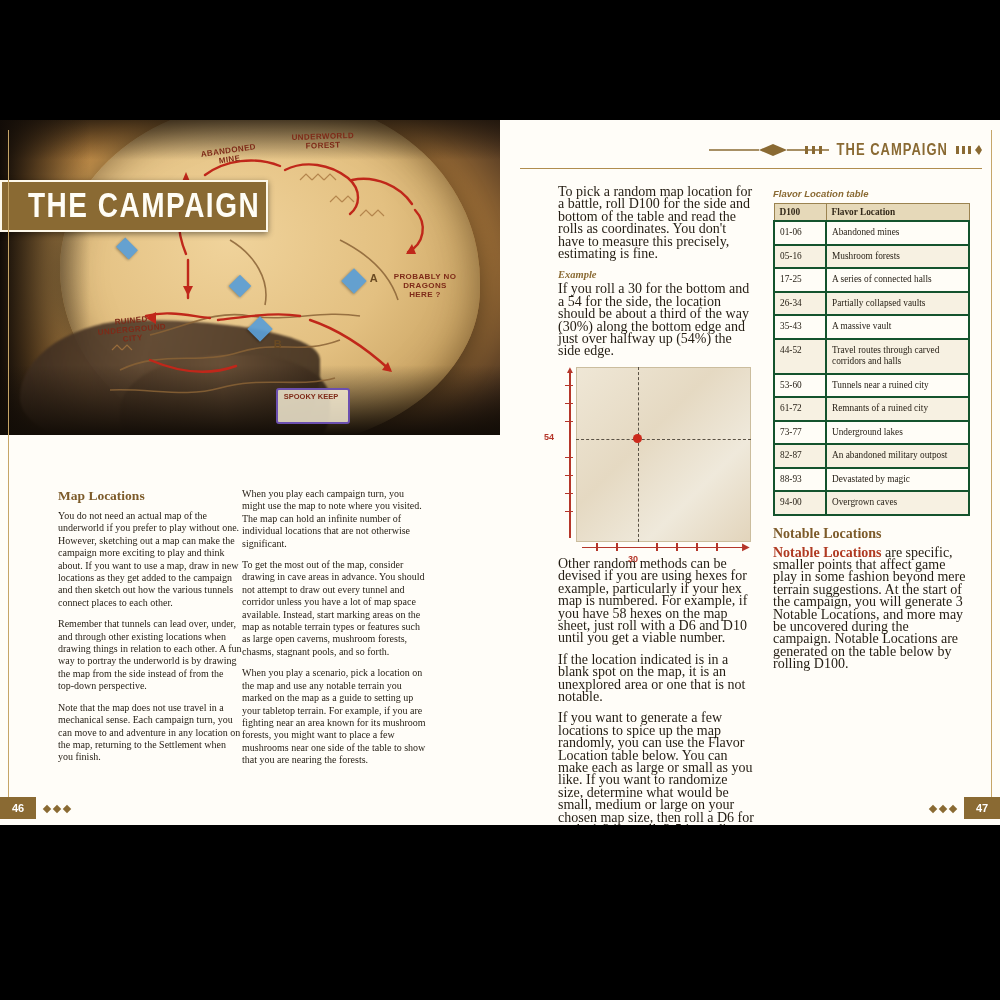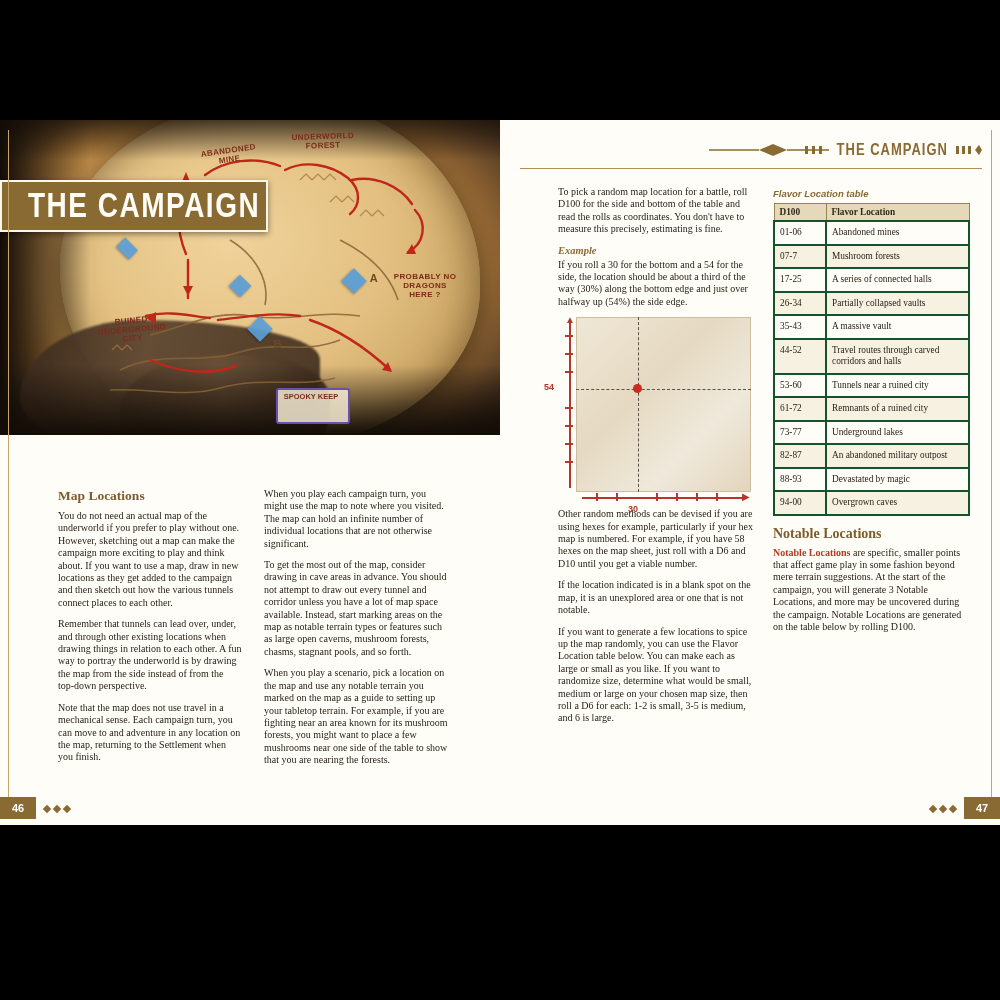--- a/index.html
+++ b/index.html
@@ -35,25 +35,25 @@
      box-shadow:0 2px 6px rgba(0,0,0,.45);display:flex;align-items:center;}
   .title-band h1{margin:0 0 0 26px;color:#fffdf5;font-family:"Liberation Sans",sans-serif;font-size:28px;font-weight:bold;letter-spacing:1.5px;
      transform:scaleY(1.25);text-transform:uppercase;}
 
   
   .sec-head{position:absolute;left:0;top:328px;width:500px;text-align:center;}
   .sec-head .t{display:inline-block;color:#8a6a33;font-family:"Liberation Sans",sans-serif;font-size:20px;font-weight:bold;letter-spacing:1.3px;transform:scaleY(1.2);text-transform:uppercase;}
   .dia{display:inline-block;width:7px;height:7px;background:#8a6a33;transform:rotate(45deg);margin:0 10px;vertical-align:middle;}
 
   
-  .cols{position:absolute;left:58px;top:368px;width:390px;display:flex;gap:22px;}
+  .cols{position:absolute;left:58px;top:368px;width:390px;display:flex;}
   .col{width:184px;}
   h3.sub{margin:0 0 6px 0;color:#7d5b2a;font-family:"Liberation Serif",serif;font-size:13.5px;font-weight:bold;}
   p.body{margin:0 0 9px 0;font-size:10px;line-height:12.4px;color:#231c12;text-align:left;}
-  .right-page p.body{font-size:10px;line-height:12.4px;}
+  .right-page p.body{font-size:14px;line-height:12.4px;}
 
   
   .rhead{position:absolute;right:18px;top:22px;display:flex;align-items:center;gap:8px;}
   .rhead .txt{color:#8a6a33;font-family:"Liberation Sans",sans-serif;font-size:13px;font-weight:bold;letter-spacing:1px;transform:scaleY(1.2);text-transform:uppercase;}
   .rule{position:absolute;left:20px;right:18px;top:48px;height:1px;background:#b08d4e;}
 
   .rcols{position:absolute;left:58px;top:66px;width:412px;display:flex;gap:18px;}
   .rcol{width:197px;}
 
   
@@ -268,21 +268,21 @@
               <th class="c1">D100</th>
               <th>Flavor Location</th>
             </tr>
           </thead>
           <tbody>
             <tr>
                   <td class="c1">01-06</td>
                   <td>Abandoned mines</td>
                 </tr>
             <tr>
-                  <td class="c1">07-7</td>
+                  <td class="c1">05-16</td>
                   <td>Mushroom forests</td>
                 </tr>
             <tr>
                   <td class="c1">17-25</td>
                   <td>A series of connected halls</td>
                 </tr>
             <tr>
                   <td class="c1">26-34</td>
                   <td>Partially collapsed vaults</td>
                 </tr>

